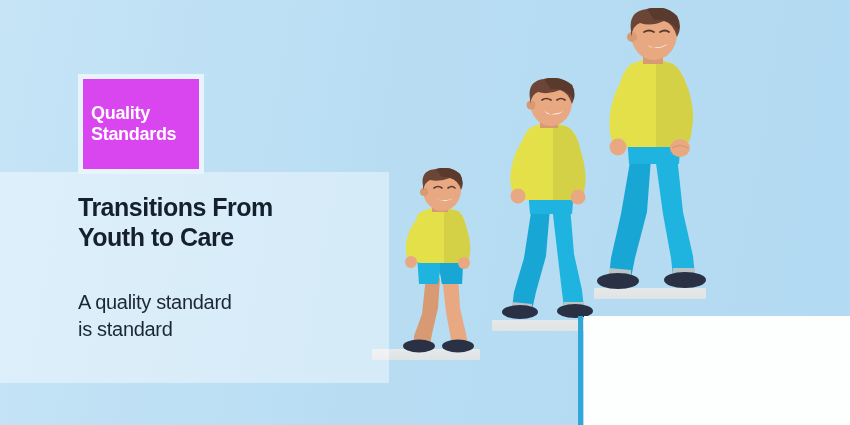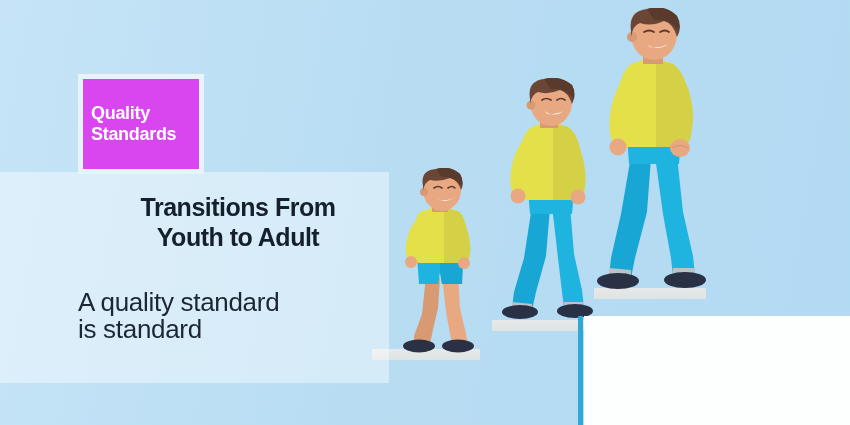--- a/index.html
+++ b/index.html
@@ -58,28 +58,28 @@
     position: absolute;
     left: 78px;
     top: 192px;
     width: 320px;
     color: #14202b;
     font-size: 25px;
     font-weight: 700;
     line-height: 30px;
     letter-spacing: -0.5px;
   }
-  .headline span { display: block; text-align: center; }
+  .headline span { display: block; }
   .subhead {
     position: absolute;
     left: 78px;
     top: 289px;
     width: 320px;
     color: #1b2733;
-    font-size: 26px;
+    font-size: 20px;
     font-weight: 400;
     line-height: 27px;
     letter-spacing: -0.3px;
   }
   .subhead span { display: block; }
 
   
   .step {
     position: absolute;
     background: linear-gradient(180deg, #e6e9ea 0%, #dfe3e4 100%);
@@ -239,21 +239,21 @@
 
   <div class="qs-badge">
     <div class="qs-badge-text">
       <span>Quality</span>
       <span>Standards</span>
     </div>
   </div>
 
   <div class="headline">
     <span>Transitions From</span>
-    <span>Youth to Adult</span>
+    <span>Youth to Care</span>
   </div>
 
   <div class="subhead">
     <span>A quality standard</span>
     <span>is standard</span>
   </div>
 
   <div class="logo-accent"></div>
   <div class="logo-card">
     

